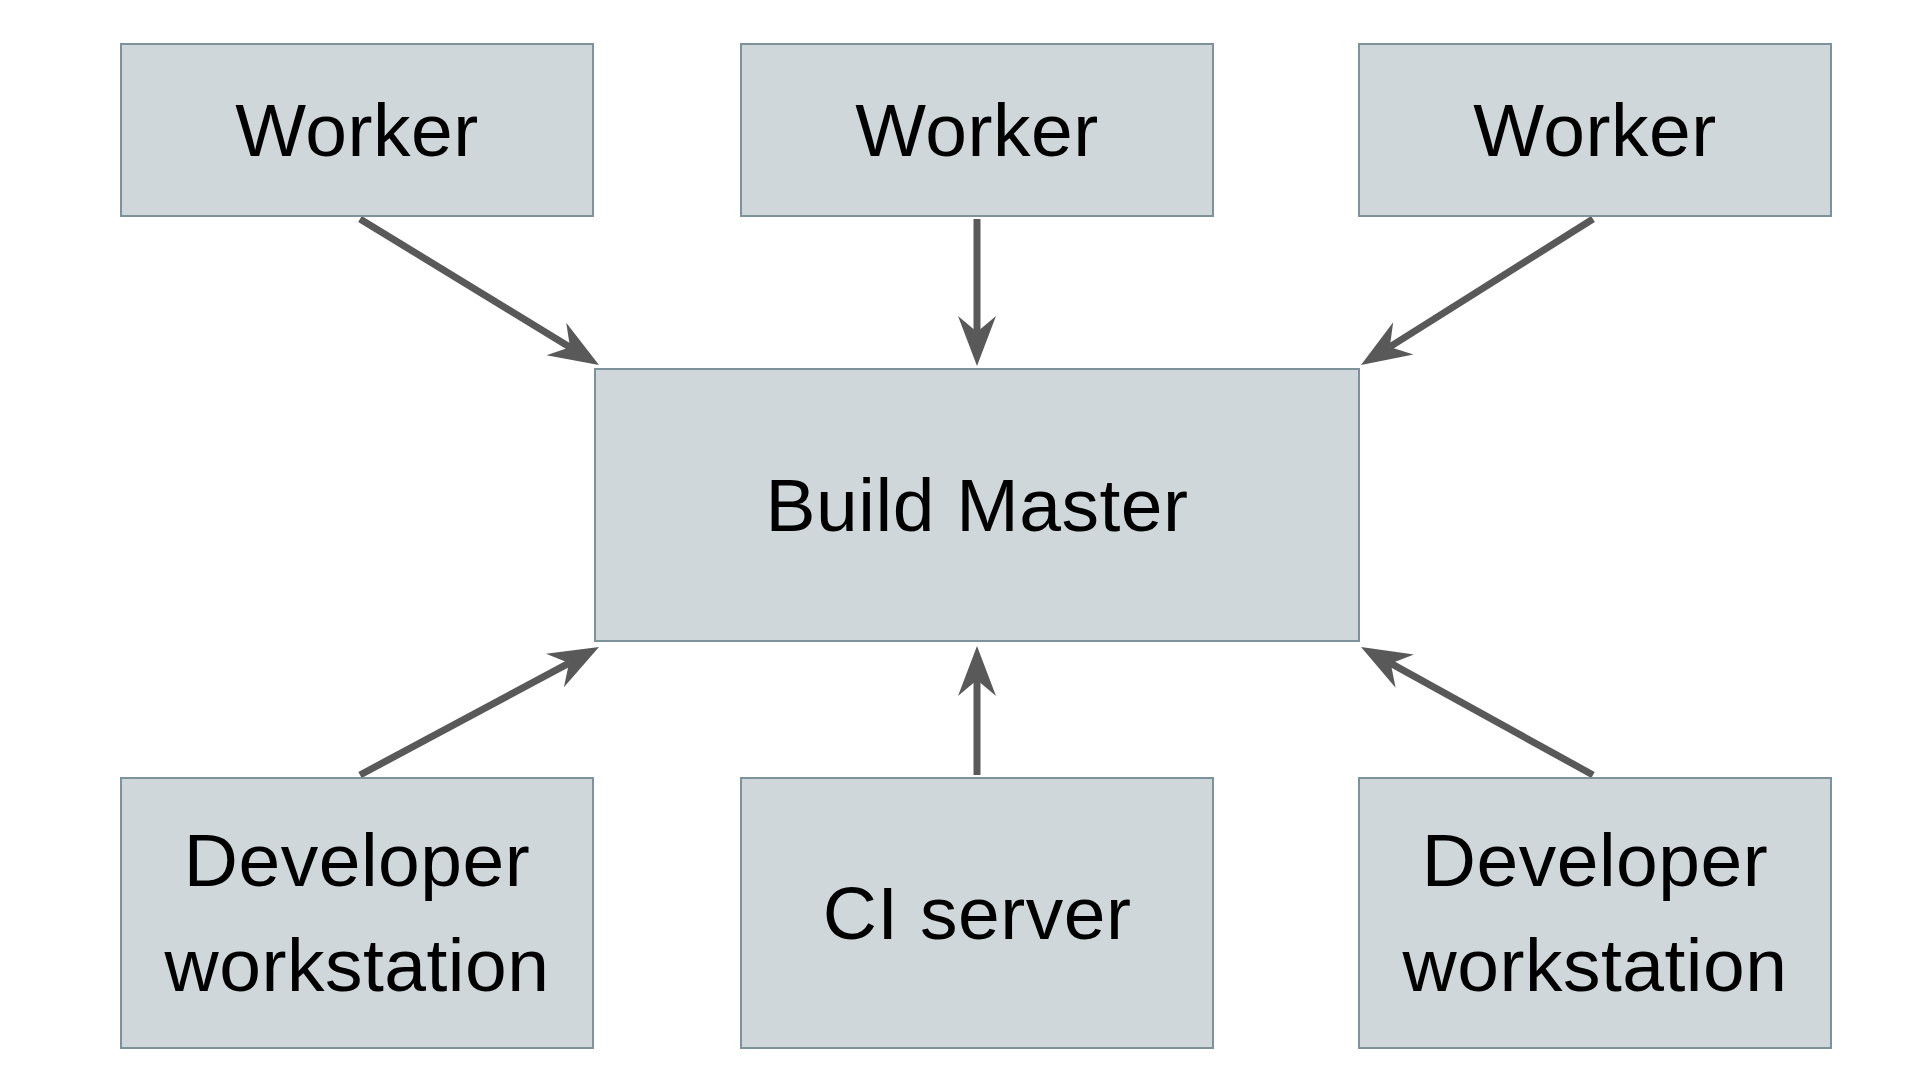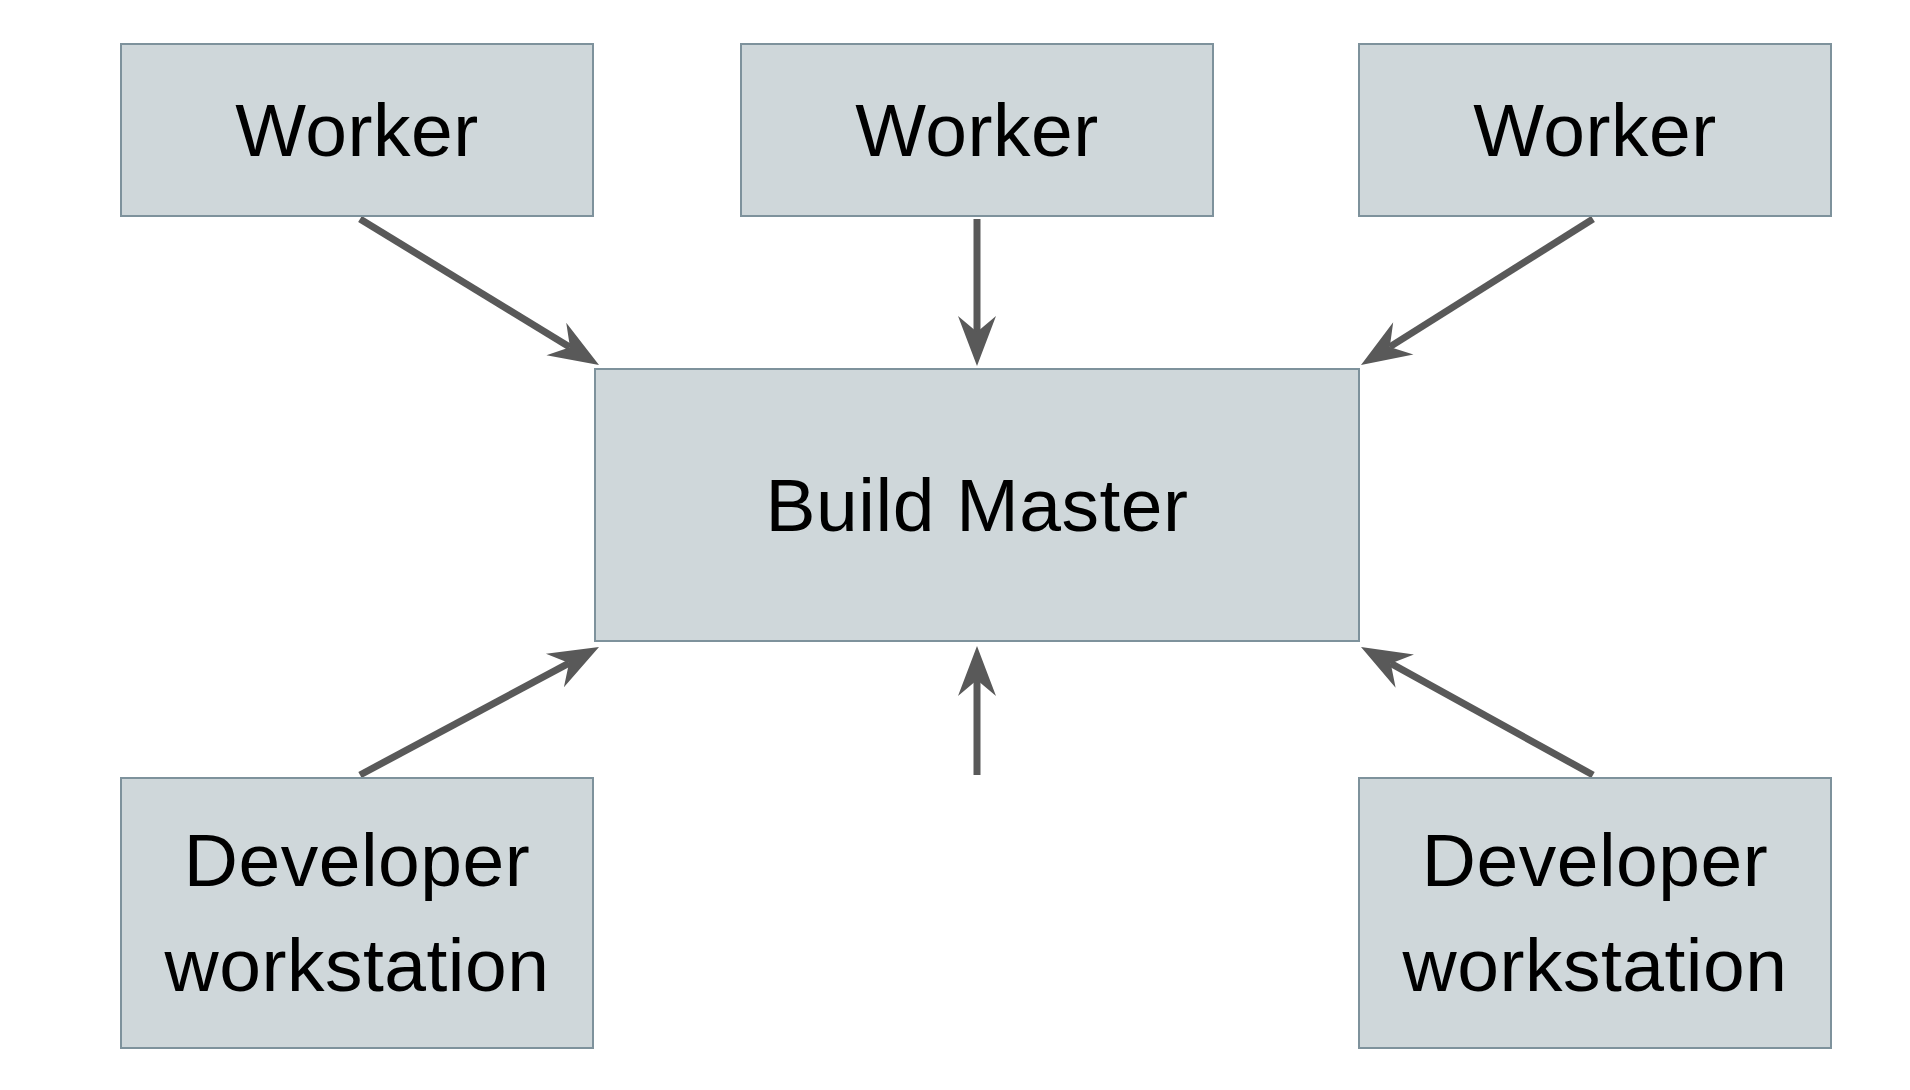--- a/index.html
+++ b/index.html
@@ -84,16 +84,19 @@
     </div>
     <div class="node" style="left: 1358px; top: 43px; width: 474px; height: 174px;">
       <span class="node-label">Worker</span>
     </div>
     <div class="node" style="left: 594px; top: 368px; width: 766px; height: 274px;">
       <span class="node-label">Build Master</span>
     </div>
     <div class="node" style="left: 120px; top: 777px; width: 474px; height: 272px;">
       <span class="node-label">Developer workstation</span>
     </div>
+    <div class="node" style="left: 740px; top: 777px; width: 474px; height: 272px;">
+      <span class="node-label">CI server</span>
+    </div>
     <div class="node" style="left: 1358px; top: 777px; width: 474px; height: 272px;">
       <span class="node-label">Developer workstation</span>
     </div>
   </div>
 
 </body></html>

